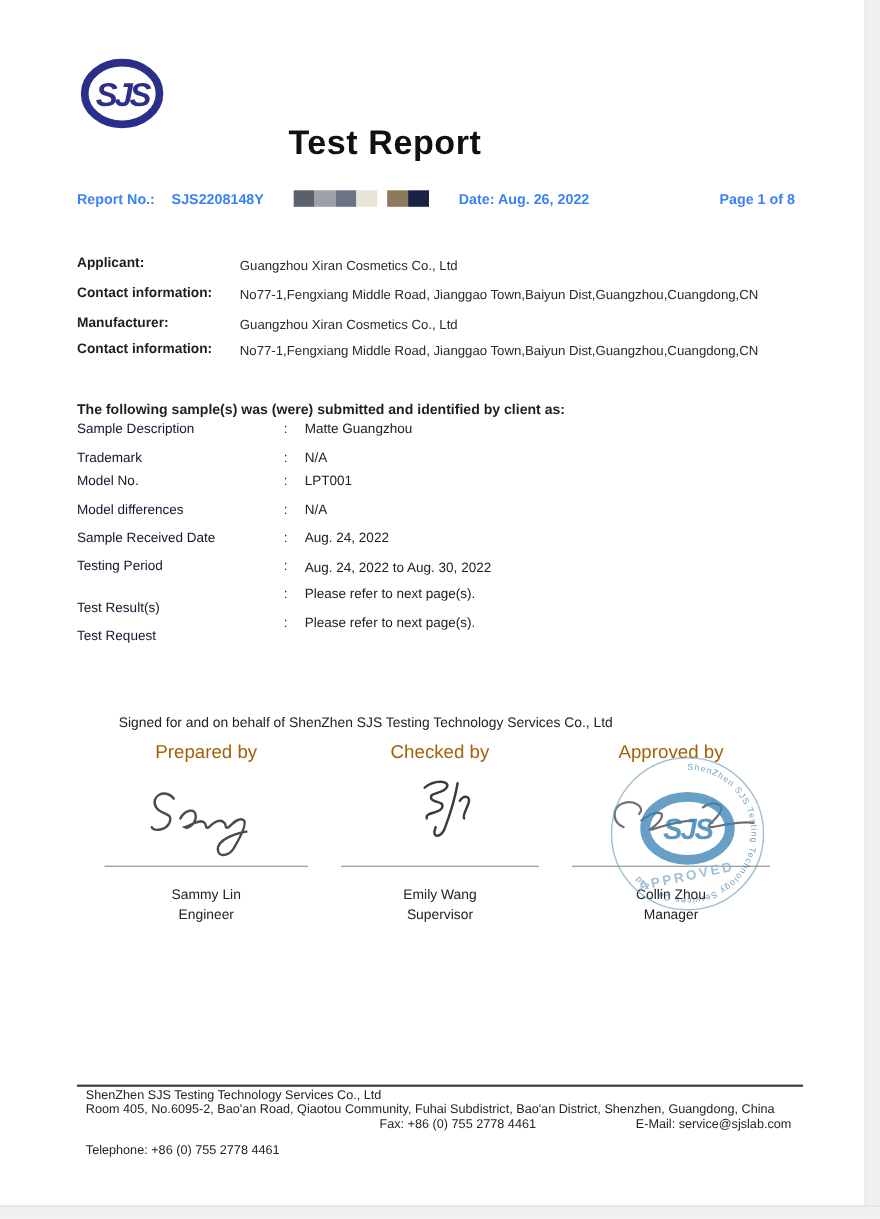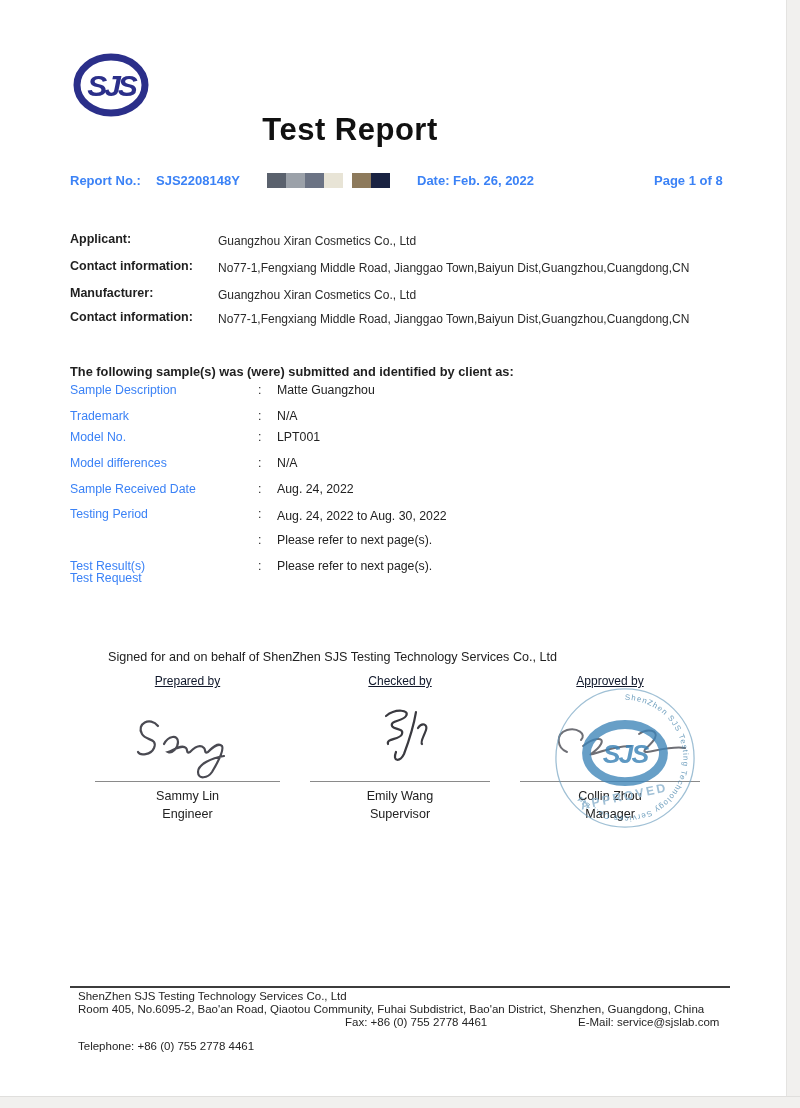--- a/index.html
+++ b/index.html
@@ -17,30 +17,30 @@
   
   .hmeta{top:173px;font-size:13px;font-weight:bold;color:#3b82f6;white-space:nowrap;}
   .redaction-wrap{left:267px;top:172px;height:17px;display:flex;align-items:center;}
   .redact{display:inline-block;width:19px;height:15px;}
   .redact.gap{width:9px;background:transparent !important;}
   
   .p-label{left:70px;font-size:12.5px;font-weight:bold;white-space:nowrap;}
   .p-value{left:218px;font-size:12px;color:#2a2a2a;white-space:nowrap;}
   
   .s-heading{left:70px;top:364px;font-size:12.8px;font-weight:bold;white-space:nowrap;}
-  .s-label{left:70px;font-size:12.3px;color:#3b82f6;white-space:nowrap;}
+  .s-label{left:70px;font-size:12.3px;color:#0f172a;white-space:nowrap;}
   .s-colon{left:258px;font-size:12.3px;color:#2b2b2b;}
   .s-value{left:277px;font-size:12.3px;color:#222;white-space:nowrap;}
   
   .statement{left:108px;top:650px;font-size:12.6px;color:#222;white-space:nowrap;}
   .sigcol{top:674px;text-align:center;}
-  .sigcol .role{font-size:12px;color:#0f172a;text-decoration:underline;}
+  .sigcol .role{font-size:17px;color:#a16207;}
   .sigcol .sigspace{height:93px;}
   .sigcol .sigline{border-top:1px solid #8a8a8a;height:0;}
-  .sigcol .name{margin-top:7px;font-size:12.6px;color:#222;}
+  .sigcol .name{margin-top:18px;font-size:12.6px;color:#222;}
   .sigcol .jobtitle{margin-top:4px;font-size:12.6px;color:#222;}
   .sig-svg{pointer-events:none;}
   
   .f-rule{left:70px;top:986px;width:660px;border-top:2px solid #3c3c3c;height:0;}
   .f-line{font-size:11.5px;color:#242424;white-space:nowrap;}
 </style>
 </head>
 <body>
 
 <div class="abs edge-right"></div>
@@ -59,21 +59,21 @@
 <div class="abs hmeta" style="left:156px;">SJS2208148Y</div>
 <div class="abs redaction-wrap">
     <span class="redact" style="background: rgb(90, 97, 109);"></span>
     <span class="redact" style="background: rgb(155, 161, 169);"></span>
     <span class="redact" style="background: rgb(107, 115, 132);"></span>
     <span class="redact" style="background: rgb(232, 228, 214);"></span>
     <span class="redact gap"></span>
     <span class="redact" style="background: rgb(141, 122, 92);"></span>
     <span class="redact" style="background: rgb(26, 35, 66);"></span>
   </div>
-<div class="abs hmeta" style="left:417px;">Date: Feb. 26, 2022</div>
+<div class="abs hmeta" style="left:417px;">Date: Aug. 26, 2022</div>
 <div class="abs hmeta" style="left:654px;">Page 1 of 8</div>
 
 <div class="abs p-label" style="top:232px;">Applicant:</div>
 <div class="abs p-value" style="top:234px;">Guangzhou Xiran Cosmetics Co., Ltd</div>
 <div class="abs p-label" style="top:259px;">Contact information:</div>
 <div class="abs p-value" style="top:261px;">No77-1,Fengxiang Middle Road, Jianggao Town,Baiyun Dist,Guangzhou,Cuangdong,CN</div>
 <div class="abs p-label" style="top:286px;">Manufacturer:</div>
 <div class="abs p-value" style="top:288px;">Guangzhou Xiran Cosmetics Co., Ltd</div>
 <div class="abs p-label" style="top:310px;">Contact information:</div>
 <div class="abs p-value" style="top:312px;">No77-1,Fengxiang Middle Road, Jianggao Town,Baiyun Dist,Guangzhou,Cuangdong,CN</div>
@@ -101,21 +101,21 @@
 <div class="abs s-value" style="top:482px;">Aug. 24, 2022</div>
 
 <div class="abs s-label" style="top:507px;">Testing Period</div>
 <div class="abs s-colon" style="top:507px;">:</div>
 <div class="abs s-value" style="top:509px;">Aug. 24, 2022 to Aug. 30, 2022</div>
 
 <div class="abs s-label" style="top:552px;margin-top:19px;">Test Request</div>
 <div class="abs s-colon" style="top:533px;">:</div>
 <div class="abs s-value" style="top:533px;">Please refer to next page(s).</div>
 
-<div class="abs s-label" style="top:559px;">Test Result(s)</div>
+<div class="abs s-label" style="top:545px;">Test Result(s)</div>
 <div class="abs s-colon" style="top:559px;">:</div>
 <div class="abs s-value" style="top:559px;">Please refer to next page(s).</div>
 
 <div class="abs statement">Signed for and on behalf of ShenZhen SJS Testing Technology Services Co., Ltd</div>
 
 <div class="abs sigcol" style="left:95px;width:185px;">
   <div class="role">Prepared by</div>
   <div class="sigspace"></div>
   <div class="sigline"></div>
   <div class="name">Sammy Lin</div>

